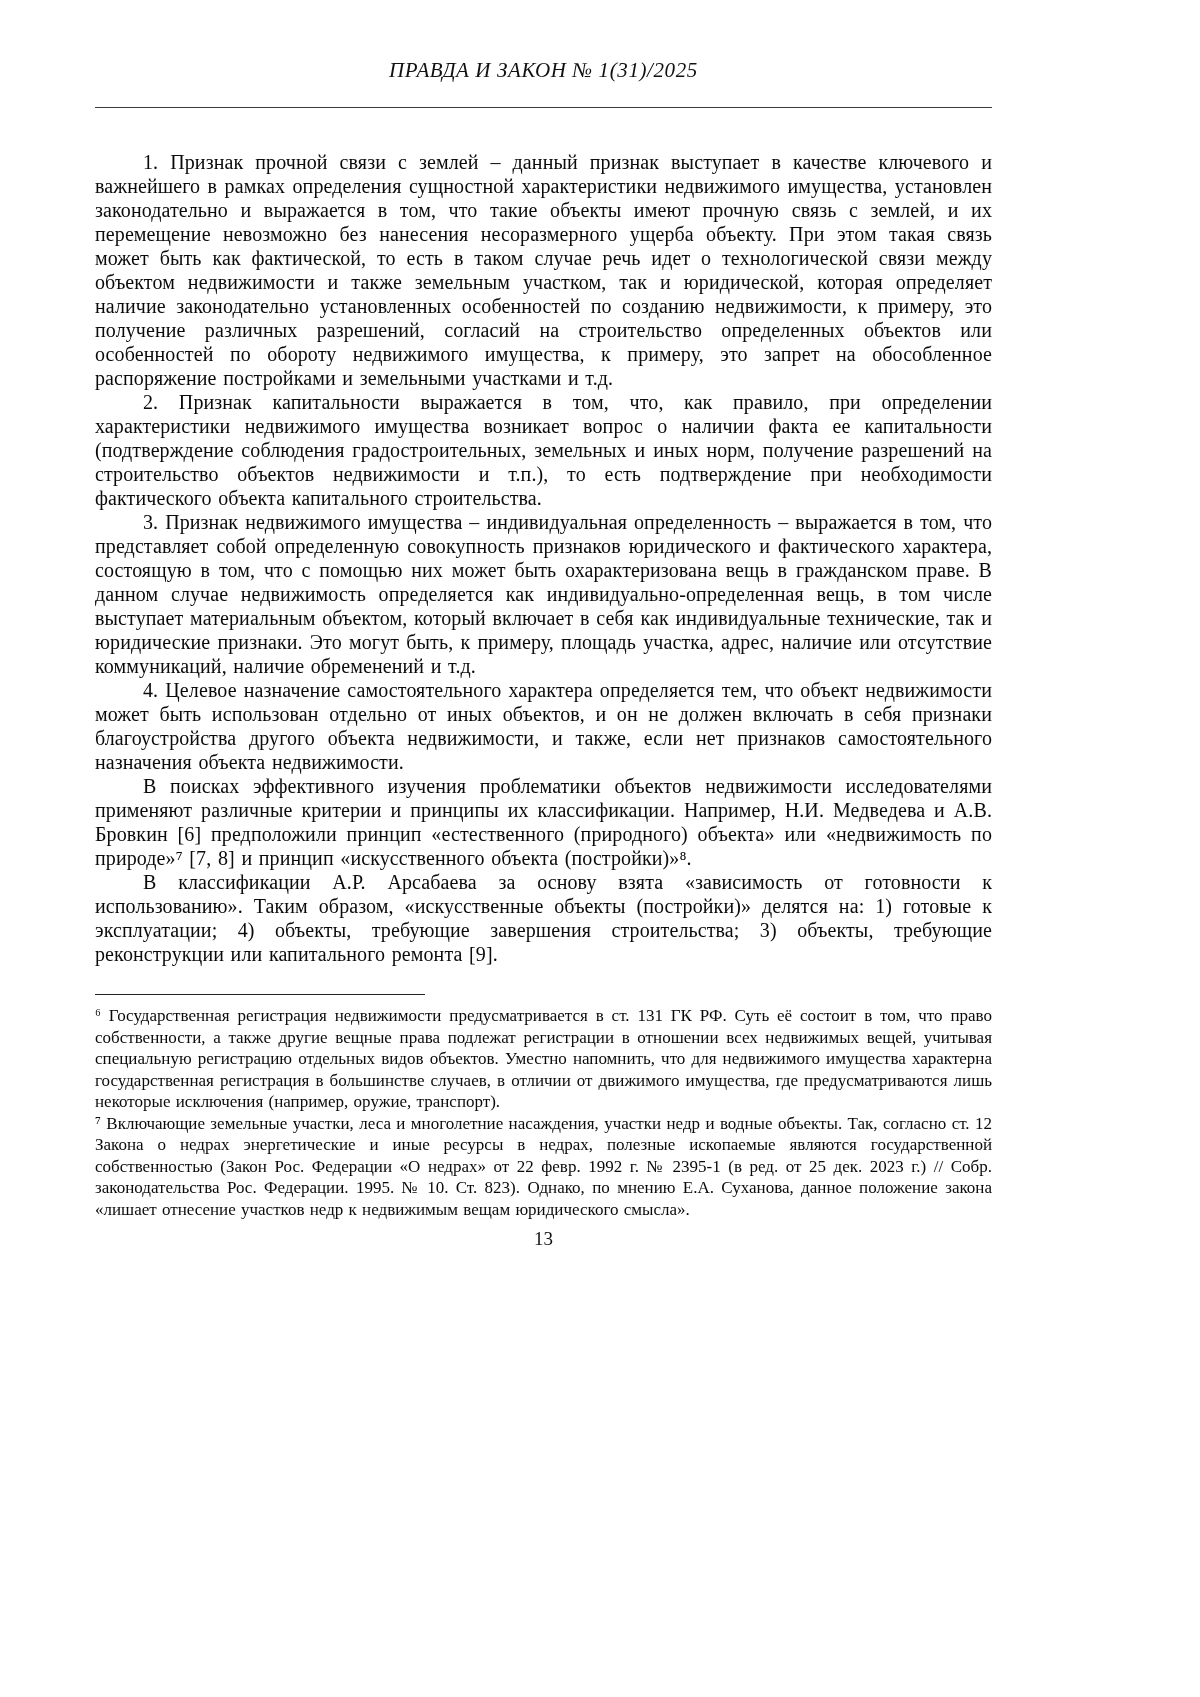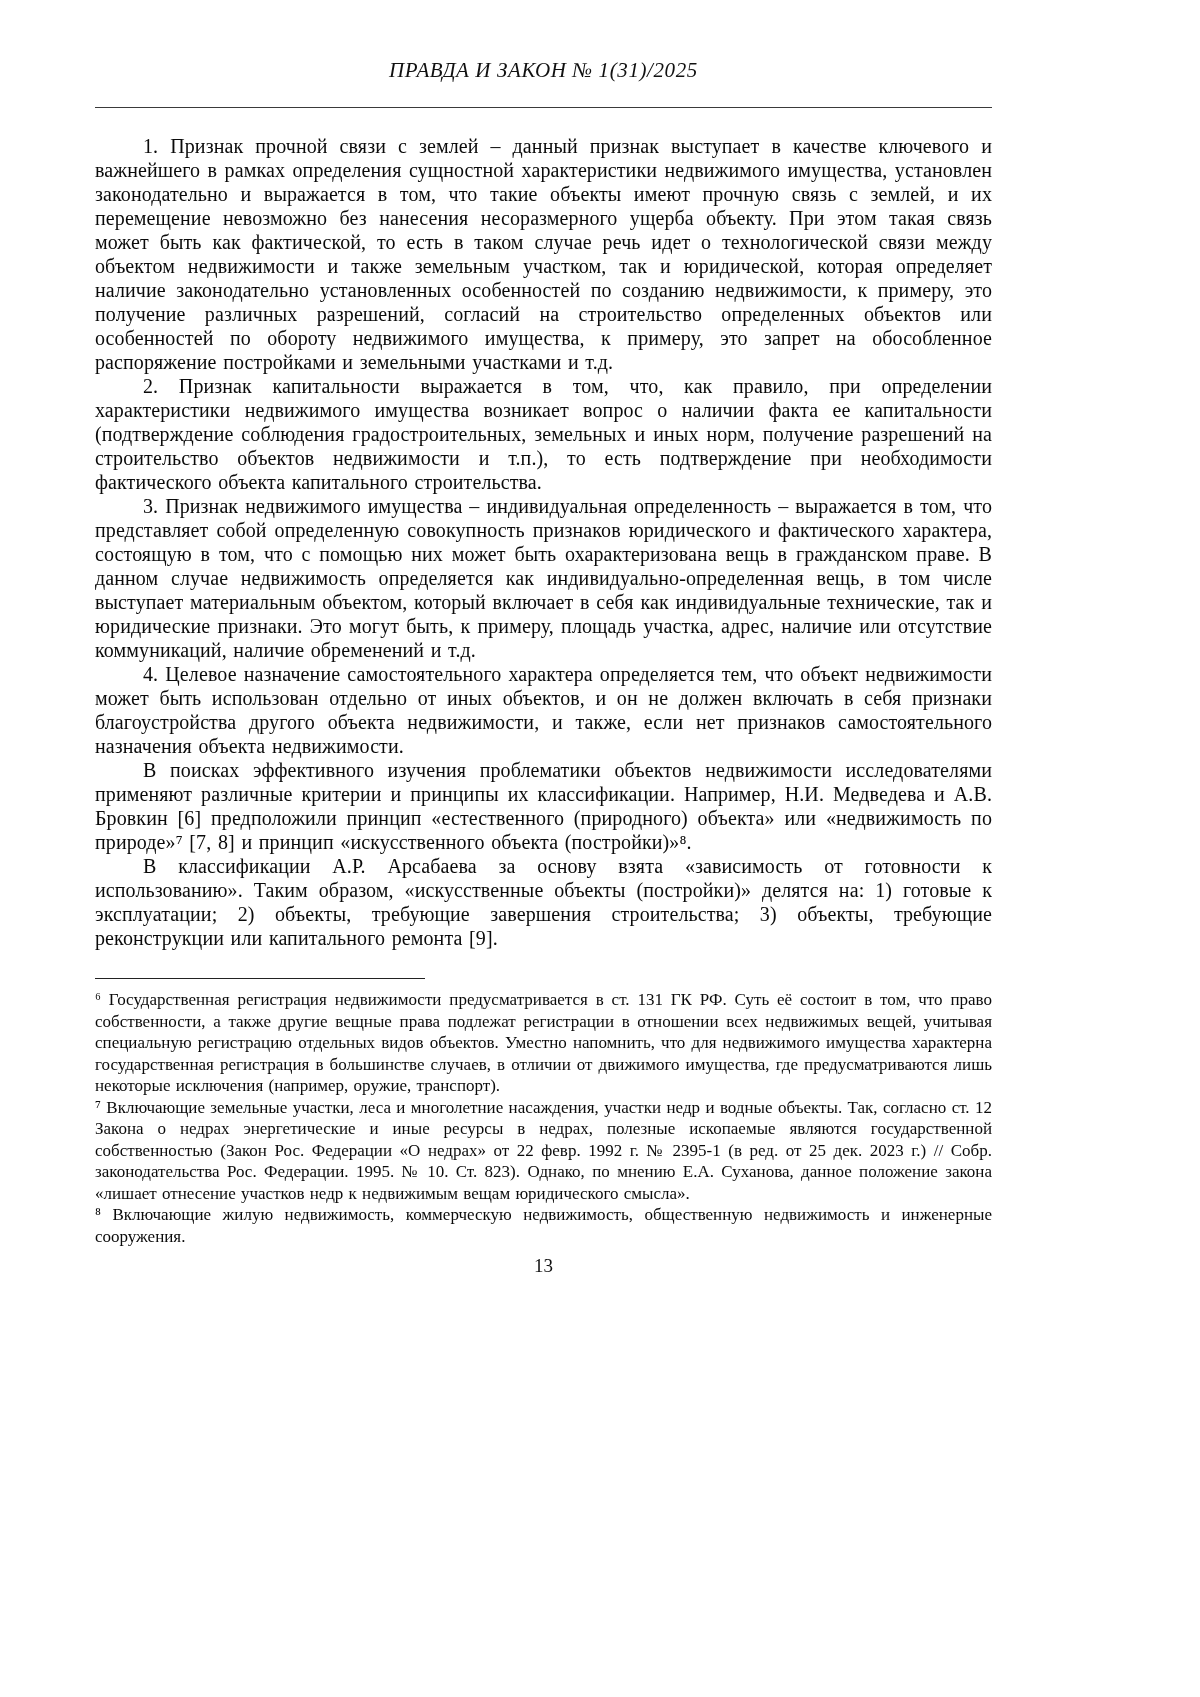--- a/index.html
+++ b/index.html
@@ -21,21 +21,21 @@
     font-size: 21px;
     letter-spacing: 0.6px;
     color: #111;
   }
   .header-rule {
     border: none;
     border-top: 1.6px solid #3a3a3a;
     margin-top: 24px;
     width: 100%;
   }
-  .content { margin-top: 26px; }
+  .content { margin-top: 42px; }
   .content p.body-par {
     font-size: 20px;
     line-height: 24px;
     text-align: justify;
     text-indent: 48px;
     letter-spacing: 0.1px;
     word-spacing: 1.5px;
   }
   .footnote-sep {
     width: 330px;
@@ -66,26 +66,25 @@
     <div class="journal-title">ПРАВДА И ЗАКОН № 1(31)/2025</div>
     <hr class="header-rule">
   </header>
 
   <main class="content">
     <p class="body-par">1. Признак прочной связи с землей – данный признак выступает в качестве ключевого и важнейшего в рамках определения сущностной характеристики недвижимого имущества, установлен законодательно и выражается в том, что такие объекты имеют прочную связь с землей, и их перемещение невозможно без нанесения несоразмерного ущерба объекту. При этом такая связь может быть как фактической, то есть в таком случае речь идет о технологической связи между объектом недвижимости и также земельным участком, так и юридической, которая определяет наличие законодательно установленных особенностей по созданию недвижимости, к примеру, это получение различных разрешений, согласий на строительство определенных объектов или особенностей по обороту недвижимого имущества, к примеру, это запрет на обособленное распоряжение постройками и земельными участками и т.д.</p>
     <p class="body-par">2. Признак капитальности выражается в том, что, как правило, при определении характеристики недвижимого имущества возникает вопрос о наличии факта ее капитальности (подтверждение соблюдения градостроительных, земельных и иных норм, получение разрешений на строительство объектов недвижимости и т.п.), то есть подтверждение при необходимости фактического объекта капитального строительства.</p>
     <p class="body-par">3. Признак недвижимого имущества – индивидуальная определенность – выражается в том, что представляет собой определенную совокупность признаков юридического и фактического характера, состоящую в том, что с помощью них может быть охарактеризована вещь в гражданском праве. В данном случае недвижимость определяется как индивидуально-определенная вещь, в том числе выступает материальным объектом, который включает в себя как индивидуальные технические, так и юридические признаки. Это могут быть, к примеру, площадь участка, адрес, наличие или отсутствие коммуникаций, наличие обременений и т.д.</p>
     <p class="body-par">4. Целевое назначение самостоятельного характера определяется тем, что объект недвижимости может быть использован отдельно от иных объектов, и он не должен включать в себя признаки благоустройства другого объекта недвижимости, и также, если нет признаков самостоятельного назначения объекта недвижимости.</p>
     <p class="body-par">В поисках эффективного изучения проблематики объектов недвижимости исследователями применяют различные критерии и принципы их классификации. Например, Н.И. Медведева и А.В. Бровкин [6] предположили принцип «естественного (природного) объекта» или «недвижимость по природе»⁷ [7, 8] и принцип «искусственного объекта (постройки)»⁸.</p>
-    <p class="body-par">В классификации А.Р. Арсабаева за основу взята «зависимость от готовности к использованию». Таким образом, «искусственные объекты (постройки)» делятся на: 1) готовые к эксплуатации; 2) объекты, требующие завершения строительства; 3) объекты, требующие реконструкции или капитального ремонта [9].</p>
+    <p class="body-par">В классификации А.Р. Арсабаева за основу взята «зависимость от готовности к использованию». Таким образом, «искусственные объекты (постройки)» делятся на: 1) готовые к эксплуатации; 4) объекты, требующие завершения строительства; 3) объекты, требующие реконструкции или капитального ремонта [9].</p>
   </main>
 
   <hr class="footnote-sep">
 
   <section class="footnotes">
     <p class="footnote">⁶ Государственная регистрация недвижимости предусматривается в ст. 131 ГК РФ. Суть её состоит в том, что право собственности, а также другие вещные права подлежат регистрации в отношении всех недвижимых вещей, учитывая специальную регистрацию отдельных видов объектов. Уместно напомнить, что для недвижимого имущества характерна государственная регистрация в большинстве случаев, в отличии от движимого имущества, где предусматриваются лишь некоторые исключения (например, оружие, транспорт).</p>
     <p class="footnote">⁷ Включающие земельные участки, леса и многолетние насаждения, участки недр и водные объекты. Так, согласно ст. 12 Закона о недрах энергетические и иные ресурсы в недрах, полезные ископаемые являются государственной собственностью (Закон Рос. Федерации «О недрах» от 22 февр. 1992 г. № 2395-1 (в ред. от 25 дек. 2023 г.) // Собр. законодательства Рос. Федерации. 1995. № 10. Ст. 823). Однако, по мнению Е.А. Суханова, данное положение закона «лишает отнесение участков недр к недвижимым вещам юридического смысла».</p>
-    <p class="footnote">⁸ Включающие жилую недвижимость, коммерческую недвижимость, общественную недвижимость и инженерные сооружения.</p>
   </section>
 
   <div class="page-number">13</div>
 
 </div>
 
 </body></html>

